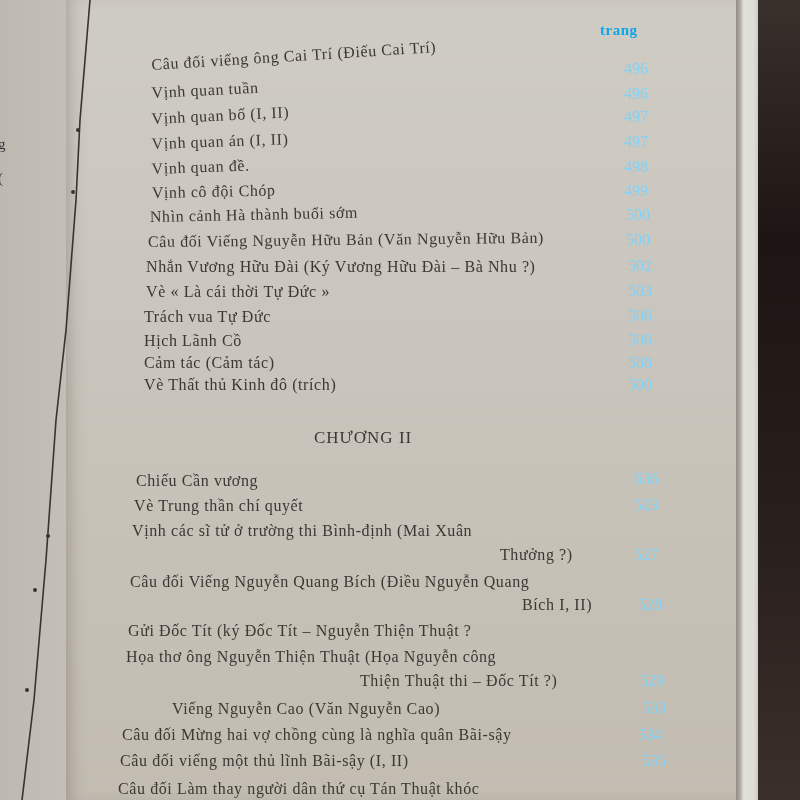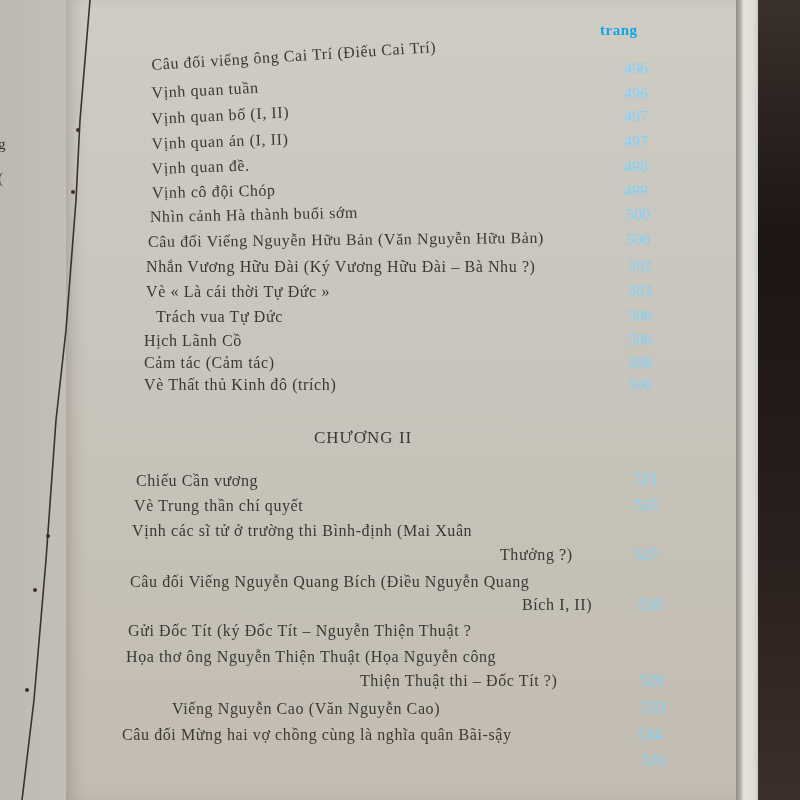--- a/index.html
+++ b/index.html
@@ -175,21 +175,21 @@
     <div class="entry" style="left:146px; top:258px;">
       <span class="title">Nhắn Vương Hữu Đài (Ký Vương Hữu Đài – Bà Nhu ?)</span>
     </div>
     <div class="pageno" style="left:592px; top:257px;">502</div>
 
     <div class="entry" style="left:146px; top:283px;">
       <span class="title">Vè « Là cái thời Tự Đức »</span>
     </div>
     <div class="pageno" style="left:592px; top:282px;">503</div>
 
-    <div class="entry" style="left:156px; top:308px;">
+    <div class="entry" style="left:144px; top:308px;">
       <span class="title">Trách vua Tự Đức</span>
     </div>
     <div class="pageno" style="left:592px; top:307px;">506</div>
 
     <div class="entry" style="left:144px; top:332px;">
       <span class="title">Hịch Lãnh Cồ</span>
     </div>
     <div class="pageno" style="left:592px; top:331px;">506</div>
 
     <div class="entry" style="left:144px; top:354px;">
@@ -200,21 +200,21 @@
     <div class="entry" style="left:144px; top:376px;">
       <span class="title">Vè Thất thủ Kinh đô (trích)</span>
     </div>
     <div class="pageno" style="left:592px; top:376px;">500</div>
 
     <div class="chapter">CHƯƠNG II</div>
 
     <div class="entry" style="left:136px; top:472px;">
       <span class="title">Chiếu Cần vương</span>
     </div>
-    <div class="pageno" style="left:598px; top:470px;">521</div>
+    <div class="pageno" style="left:598px; top:470px;">636</div>
 
     <div class="entry" style="left:134px; top:497px;">
       <span class="title">Vè Trung thần chí quyết</span>
     </div>
     <div class="pageno" style="left:598px; top:496px;">523</div>
 
     <div class="entry" style="left:132px; top:522px;">
       <span class="title">Vịnh các sĩ tử ở trường thi Bình-định (Mai Xuân</span>
     </div>
     <div class="entry" style="left:500px; top:546px;">
@@ -245,17 +245,23 @@
     <div class="entry" style="left:124px; top:700px;margin-left:48px;">
       <span class="title">Viếng Nguyễn Cao (Văn Nguyễn Cao)</span>
     </div>
     <div class="pageno" style="left:606px; top:699px;">533</div>
 
     <div class="entry" style="left:122px; top:726px;">
       <span class="title">Câu đối Mừng hai vợ chồng cùng là nghĩa quân Bãi-sậy</span>
     </div>
     <div class="pageno" style="left:602px; top:726px;">534</div>
 
+    <div class="entry" style="left:120px; top:752px;">
+      <span class="title">Câu đối viếng một thủ lĩnh Bãi-sậy (I, II)</span>
+    </div>
     <div class="pageno" style="left:606px; top:752px;">535</div>
 
+    <div class="entry" style="left:118px; top:780px;">
+      <span class="title">Câu đối Làm thay người dân thứ cụ Tán Thuật khóc</span>
+    </div>
 
   </div>
 </div>
 
 </body></html>

